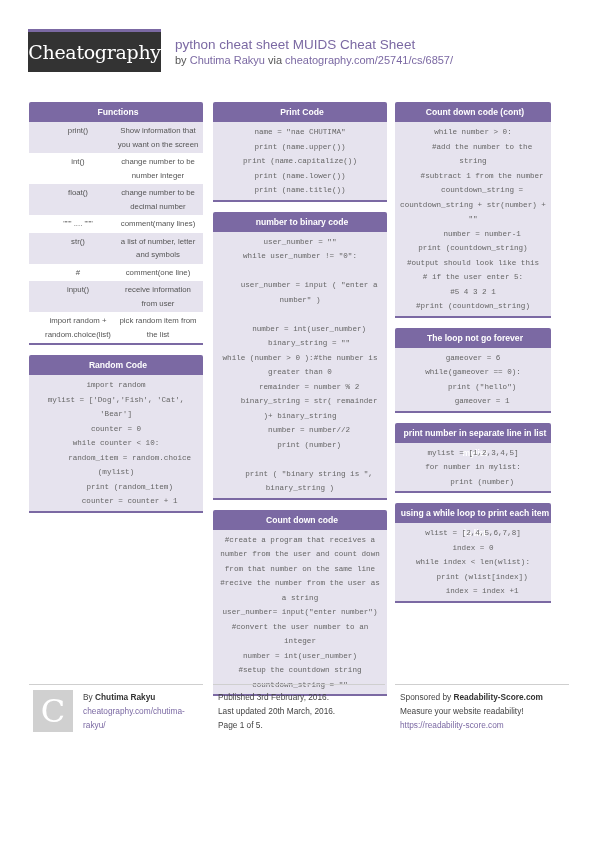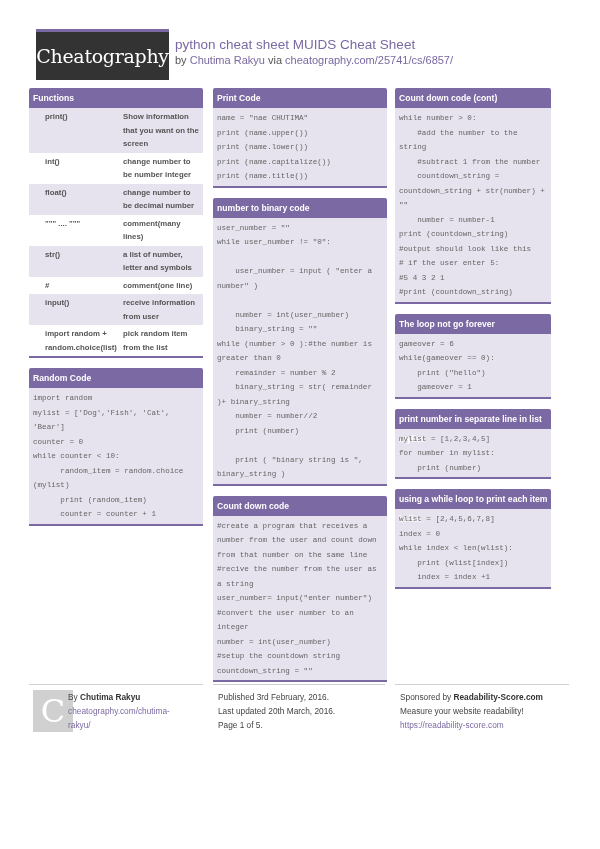--- a/index.html
+++ b/index.html
@@ -1,46 +1,46 @@
 <!DOCTYPE html>
 <html><head>
   <meta charset="utf-8">
   <style>
     * { box-sizing: border-box; margin: 0; padding: 0; }
     html, body { width: 600px; height: 849px; background: #ffffff; overflow: hidden; }
     body { position: relative; font-family: "Liberation Sans", sans-serif; color: #333; }
 
     .logo {
-      position: absolute; left: 28px; top: 29px; width: 133px; height: 51px;
+      position: absolute; left: 28px; top: 29px; width: 133px; height: 43px;
       background: #333333; border-top: 3px solid #7b69a3;
       color: #ffffff; font-family: "DejaVu Serif", serif; font-size: 19px;
-      display: flex; align-items: center; justify-content: center; letter-spacing: -0.3px; margin-left: 8px;
+      display: flex; align-items: center; justify-content: center; letter-spacing: -0.3px;
     }
     .title-block { position: absolute; left: 175px; top: 36px; }
     .title { font-size: 13.5px; color: #7b69a3; line-height: 17px; }
     .subtitle { font-size: 11px; color: #555; line-height: 15px; }
     .subtitle .link { color: #7b69a3; }
 
-    .col { position: absolute; top: 88px; width: 174px; }
+    .col { position: absolute; top: 102px; width: 174px; text-align: center; }
     .col1 { left: 29px; }
     .col2 { left: 213px; }
     .col3 { left: 395px; width: 156px; }
 
     .section { margin-bottom: 10px; border-bottom: 2px solid #7b69a3; }
     .sec-head {
       background: #7b69a3; color: #fff; font-weight: bold; font-size: 8.6px;
       height: 20px; line-height: 20px; padding-left: 4px;
       border-radius: 2px 2px 0 0;
     }
     .code { background: #e6e3ee; padding: 3px 4px 2px 4px; }
     .code-line {
       font-family: "Liberation Mono", monospace; font-size: 7.6px; color: #666;
       line-height: 14.5px; white-space: pre-wrap; word-break: break-word;
     }
-    .fn-table .row { display: flex; font-size: 7.8px; color: #555; line-height: 13.5px; padding: 2px 4px 2px 16px; font-weight: bold; }
+    .fn-table .row { display: flex; font-size: 7.8px; color: #555; line-height: 13.5px; padding: 2px 4px 2px 10px; }
     .fn-table .row:nth-child(odd) { background: #e6e3ee; }
     .fn-table .row:nth-child(even) { background: #ffffff; }
     .fn-table .c1 { width: 78px; flex: none; }
     .fn-table .c2 { flex: 1; }
 
     .footer-line { position: absolute; top: 684px; height: 1px; background: #cfcfcf; }
     .foot-col { position: absolute; top: 690px; font-size: 8.3px; color: #444; line-height: 14px; }
     .avatar {
       position: absolute; left: 33px; top: 690px; width: 40px; height: 42px;
       background: #d0d0d0; color: #fff; font-family: "DejaVu Serif", serif; font-size: 32px;
@@ -112,22 +112,22 @@
     </div>
   </div>
 </div>
 
 <div class="col col2">
   <div class="section">
     <div class="sec-head">Print Code</div>
     <div class="code">
       <div class="code-line">name = "nae CHUTIMA"</div>
       <div class="code-line">print (name.upper())</div>
+      <div class="code-line">print (name.capitalize())</div>
       <div class="code-line">print (name.lower())</div>
-      <div class="code-line">print (name.capitalize())</div>
       <div class="code-line">print (name.title())</div>
     </div>
   </div>
 
   <div class="section">
     <div class="sec-head">number to binary code</div>
     <div class="code">
       <div class="code-line">user_number = ""</div>
       <div class="code-line">while user_number != "0":</div>
       <div class="code-line">​</div>
@@ -205,21 +205,21 @@
       <div class="code-line">    index = index +1</div>
     </div>
   </div>
 </div>
 
 <div class="footer-line" style="left:29px;width:174px;"></div>
 <div class="footer-line" style="left:213px;width:172px;"></div>
 <div class="footer-line" style="left:395px;width:174px;"></div>
 
 <div class="avatar">C</div>
-<div class="foot-col" style="left:68px;width:115px;">
+<div class="foot-col" style="left:83px;width:115px;">
   <div><span>By </span><b>Chutima Rakyu</b></div>
   <div class="purple">cheatography.com/chutima-rakyu/</div>
 </div>
 
 <div class="foot-col" style="left:218px;">
   <div>Published 3rd February, 2016.</div>
   <div>Last updated 20th March, 2016.</div>
   <div>Page 1 of 5.</div>
 </div>
 

